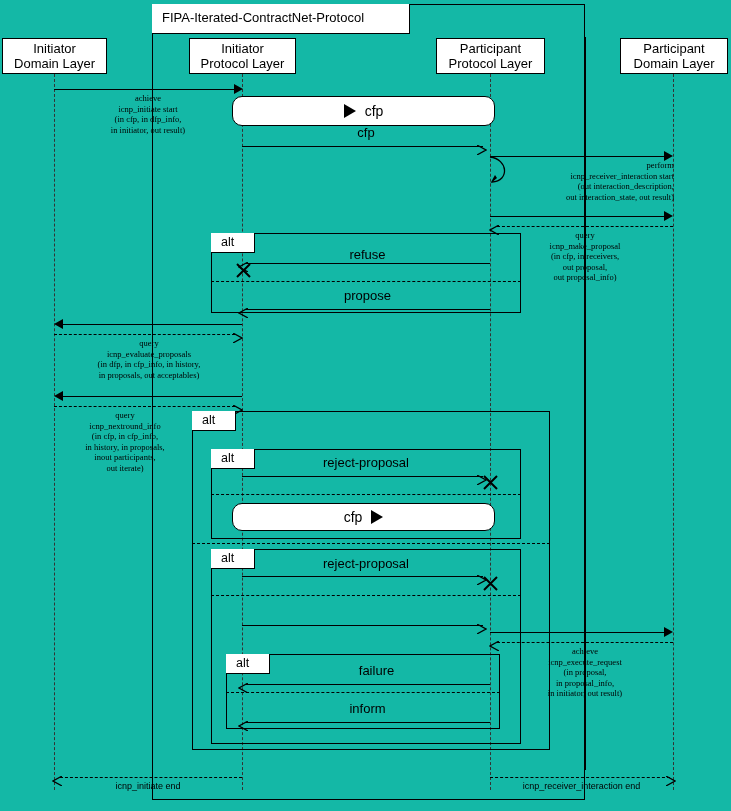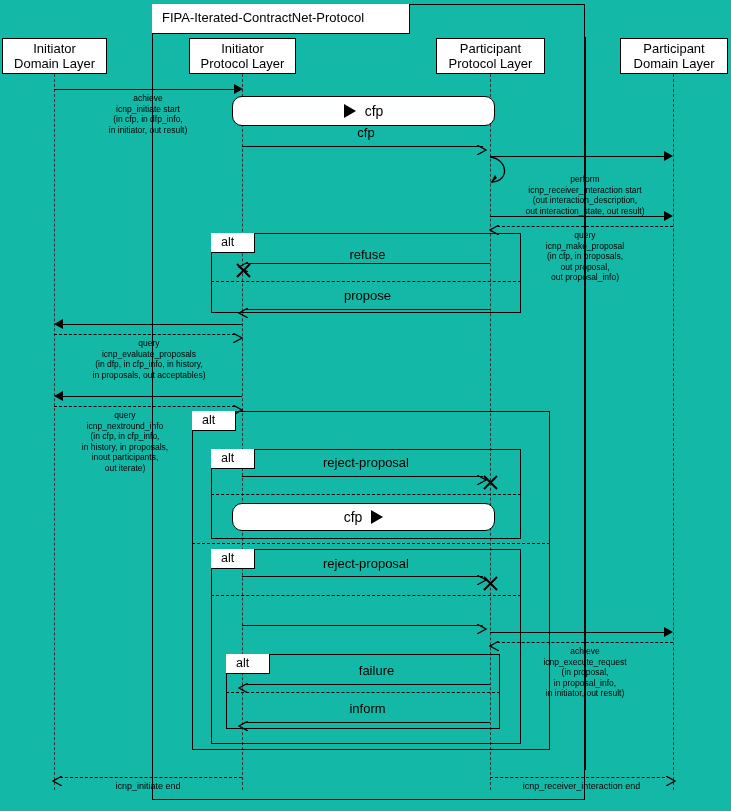--- a/index.html
+++ b/index.html
@@ -23,21 +23,21 @@
     color:#000;white-space:nowrap;}
   .combo-tab::after{content:"";position:absolute;right:0;top:0;width:12px;height:100%;
     background:linear-gradient(to bottom left,#fff 50%,transparent 50%);}
   .divider{position:absolute;height:0;border-top:1px dashed #000;}
   .msgline{position:absolute;height:0;border-top:1px solid #000;}
   .msgline.ret{border-top:1px dashed #000;}
   .arrowhead{position:absolute;width:0;height:0;}
   .arrow-r-solid{border-top:5px solid transparent;border-bottom:5px solid transparent;border-left:9px solid #000;}
   .arrow-l-solid{border-top:5px solid transparent;border-bottom:5px solid transparent;border-right:9px solid #000;}
   .msglabel{position:absolute;font-size:13px;color:#000;text-align:center;white-space:nowrap;}
-  .note{position:absolute;font-size:8.5px;line-height:10.5px;color:#000;text-align:center;}
+  .note{position:absolute;font-size:8.5px;line-height:10.5px;color:#000;text-align:center;font-family:Liberation Serif, serif;}
   .stopx{position:absolute;font-size:17px;line-height:17px;font-weight:bold;color:#000;}
   .rounded-msg{position:absolute;border:1px solid #000;border-radius:10px;background:#fff;
     display:flex;align-items:center;justify-content:center;gap:9px;font-size:14px;color:#000;box-sizing:border-box;}
   .tri{width:0;height:0;border-top:7px solid transparent;border-bottom:7px solid transparent;border-left:12px solid #000;}
   .selfloop{position:absolute;}
   .endlabel{position:absolute;font-size:9px;color:#000;text-align:center;white-space:nowrap;}
 </style>
 </head>
 <body>
 
@@ -96,39 +96,39 @@
   </div>
 
   <div class="msgline" style="left:490px;top:156px;width:176px;"></div>
   <div class="arrowhead arrow-r-solid" style="left:664px;top:151px;"></div>
   <div class="selfloop" style="left:484px;top:156px;width:34px;height:32px;">
     <svg width="34" height="32" viewBox="0 0 34 32">
       <path d="M6 1 C24 3, 26 25, 8 26" fill="none" stroke="#000" stroke-width="1.3"></path>
       <path d="M13 22 L6 28 L11 19 Z" fill="#000"></path>
     </svg>
   </div>
-  <div class="note" style="left:496px;top:174px;width:178px;">
+  <div class="note" style="left:496px;top:160px;width:178px;text-align:right;">
     <div>perform</div>
     <div>icnp_receiver_interaction start</div>
     <div>(out interaction_description,</div>
     <div>out interaction_state, out result)</div>
   </div>
 
   <div class="msgline" style="left:490px;top:216px;width:176px;"></div>
   <div class="arrowhead arrow-r-solid" style="left:664px;top:211px;"></div>
   <div class="msgline ret" style="left:497px;top:226px;width:176px;"></div>
   <div class="arrowhead" style="left:489px;top:221px;width:10px;height:10px;">
     <svg width="10" height="10" viewBox="0 0 10 10">
         <path d="M10 0 L1 5 L10 10" fill="none" stroke="#000" stroke-width="1.2"></path>
       </svg>
   </div>
   <div class="note" style="left:496px;top:230px;width:178px;">
     <div>query</div>
     <div>icnp_make_proposal</div>
-    <div>(in cfp, in proposals,</div>
+    <div>(in cfp, in receivers,</div>
     <div>out proposal,</div>
     <div>out proposal_info)</div>
   </div>
 
   <div class="combo" style="left:211px;top:233px;width:310px;height:80px;"></div>
   <div class="combo-tab" style="left:211px;top:233px;"><span>alt</span></div>
   <div class="divider" style="left:211px;top:281px;width:310px;"></div>
 
   <div class="msglabel" style="left:245px;top:247px;width:245px;"><span>refuse</span></div>
   <div class="msgline" style="left:245px;top:263px;width:245px;"></div>

